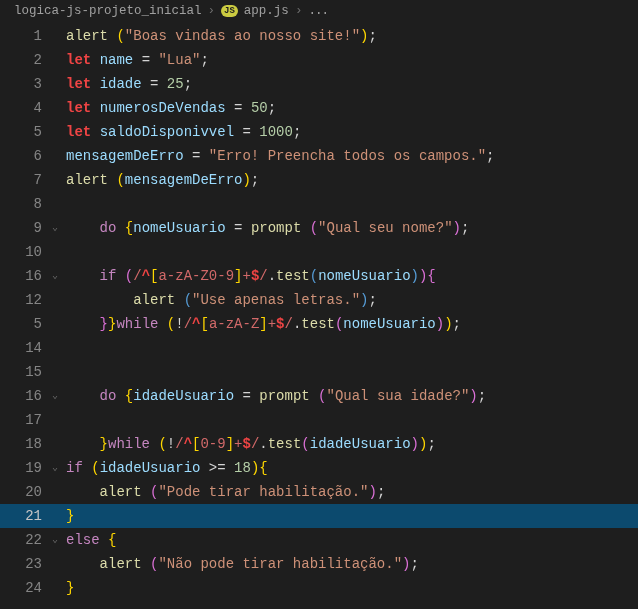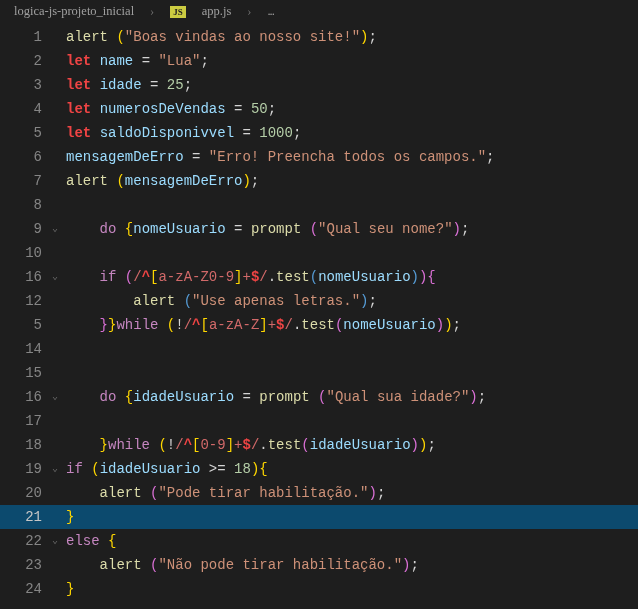--- a/index.html
+++ b/index.html
@@ -12,31 +12,30 @@
     height: 609px;
     overflow: hidden;
   }
   .breadcrumb {
     background: #1e1e1e;
     padding: 4px 14px;
     color: #a0a0a0;
     font-size: 12.5px;
     display: flex;
     align-items: center;
-    gap: 16px;
-    font-family: Liberation Serif, serif;
+    gap: 6px;
   }
   .breadcrumb .sep { color: #6e6e6e; }
   .js-badge {
     background: #cbcb41;
     color: #1e1e1e;
     font-weight: bold;
     font-size: 9px;
     padding: 1px 3px;
-    border-radius: 0;
+    border-radius: 6px;
   }
   .ellipsis-icon { color: #a0a0a0; letter-spacing: -1px; }
   .editor {
     display: flex;
     flex-direction: column;
     padding-top: 2px;
   }
   .line {
     display: flex;
     align-items: flex-start;

